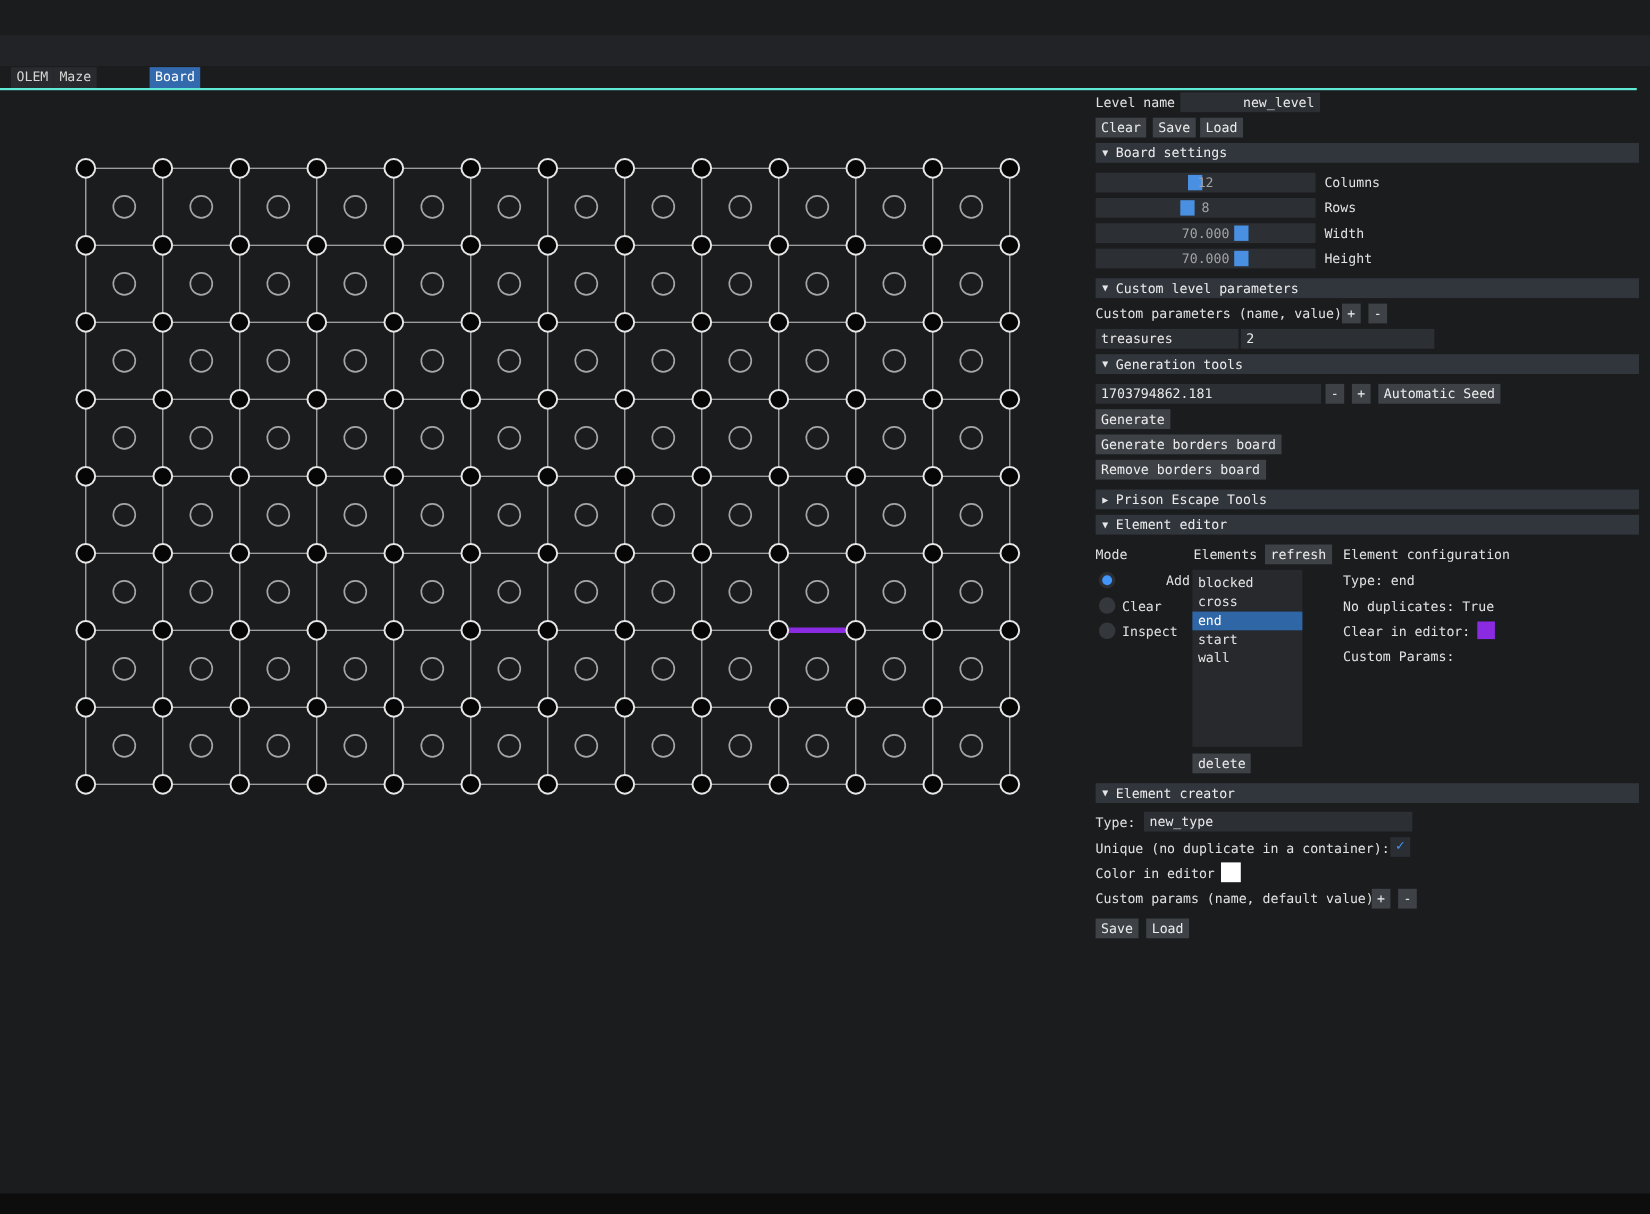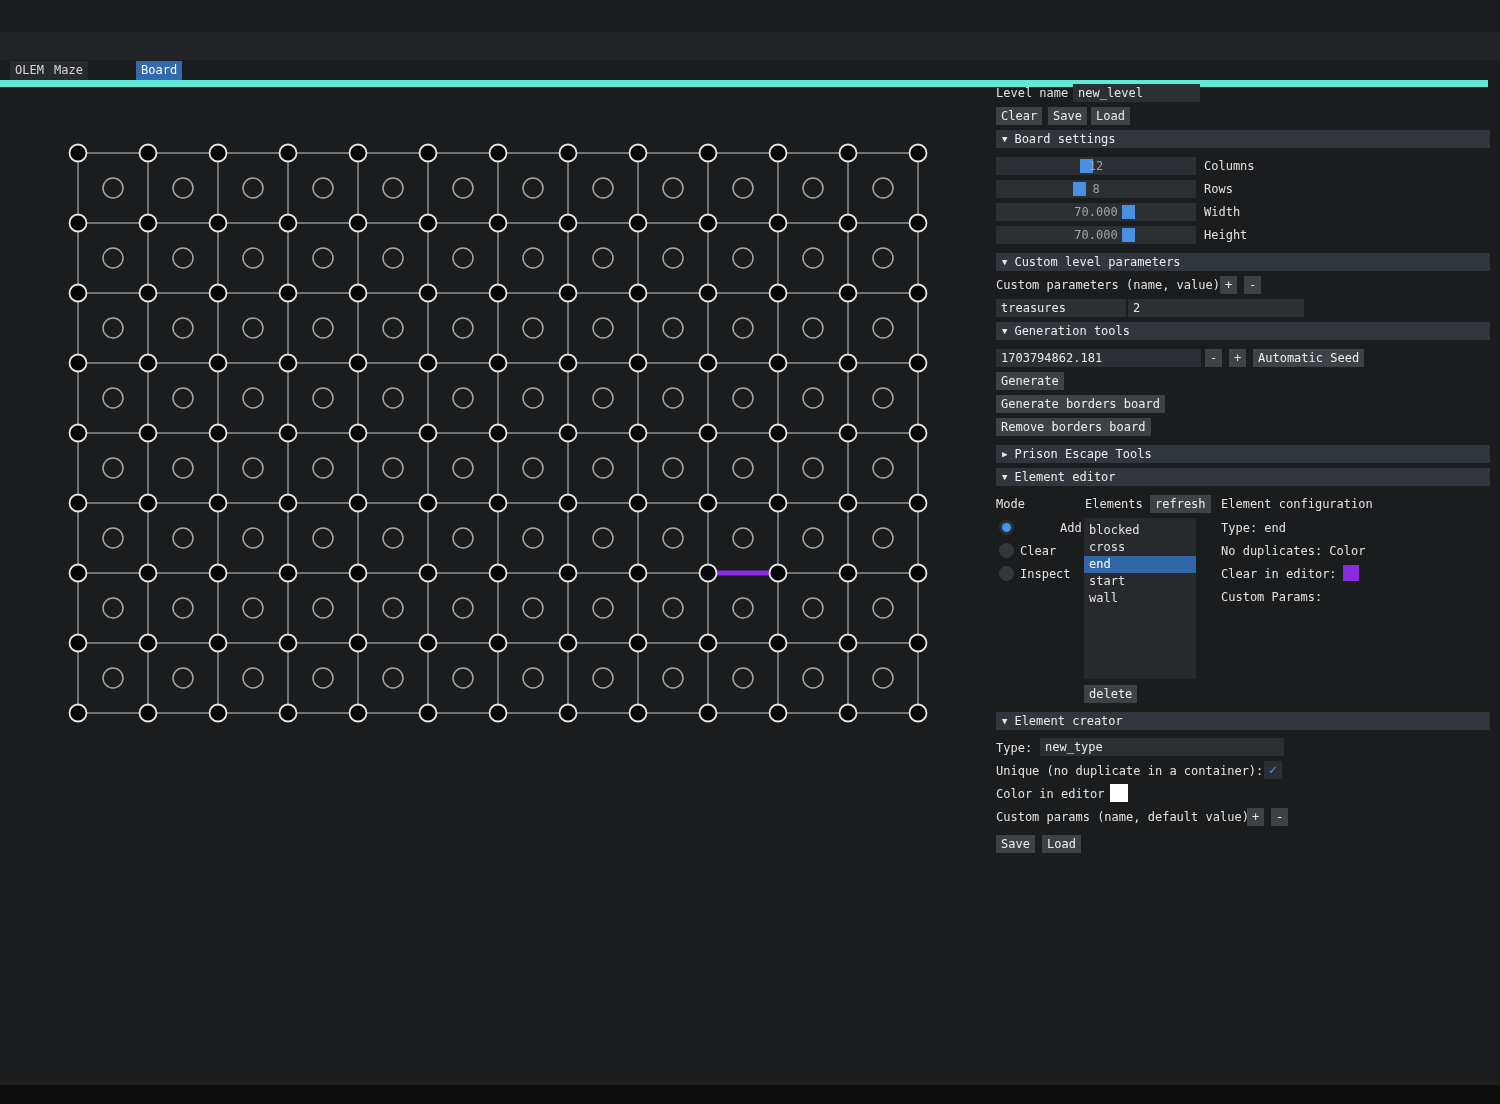--- a/index.html
+++ b/index.html
@@ -6,21 +6,21 @@
   .screen{position:relative;width:1500px;height:1104px;background:#1b1c1e;overflow:hidden;
           font-family:"DejaVu Sans Mono",monospace;font-size:12px;color:#e4e4e4;}
   
   .titlebar{position:absolute;left:0;top:0;width:1500px;height:31px;
             background:linear-gradient(#f2f1ef,#d8d6d2);border-bottom:1px solid #a9a7a3;
             border-radius:8px 8px 0 0;text-align:center;}
   .titlebar .title{display:inline-block;line-height:30px;font-family:"DejaVu Sans",sans-serif;
             font-weight:bold;font-size:14px;color:#3b3b3b;}
   .menustrip{position:absolute;left:0;top:32px;width:1500px;height:28px;background:#222326;}
   
-  .tabbar{position:absolute;left:0;top:60px;width:1488px;height:20px;border-bottom:7px solid #5eead4;}
+  .tabbar{position:absolute;left:0;top:60px;width:1488px;height:20px;border-bottom:2px solid #5eead4;}
   .tab{position:absolute;top:1px;height:19px;line-height:19px;padding:0 5px;background:#282a2d;
        color:#d6d6d6;cursor:default;}
   .tab.active{background:#3369ad;color:#ffffff;margin-left:44px;}
   
   .board-svg{position:absolute;left:0;top:0;}
   
   .lbl{position:absolute;height:18px;line-height:18px;white-space:pre;color:#e2e2e2;}
   .input{position:absolute;height:18px;line-height:18px;background:#2c2f34;color:#eaeaea;
          border:none;outline:none;padding:0 5px;box-sizing:border-box;
          font-family:"DejaVu Sans Mono",monospace;font-size:12px;}
@@ -29,21 +29,21 @@
   .btn.sm{width:17px;padding:0;}
   .hdr{position:absolute;left:996px;width:494px;height:18px;line-height:18px;background:#31363d;
        color:#ececec;cursor:default;white-space:pre;}
   .hdr .arrow{display:inline-block;font-size:9px;margin:0 7px 0 6px;transform:translateY(-1px);color:#e6e6e6;}
   .slider{position:absolute;left:996px;width:200px;height:18px;background:#2c2f34;}
   .slider .grab{position:absolute;top:2px;width:13px;height:14px;background:#4a90e2;}
   .slider .val{position:absolute;left:0;top:0;width:100%;text-align:center;line-height:18px;color:#a3a3a3;}
   .radio{position:absolute;width:15px;height:15px;border-radius:50%;background:#34373c;}
   .radio.sel{background:#2b2e33;}
   .radio.sel::after{content:"";position:absolute;left:3px;top:3px;width:9px;height:9px;border-radius:50%;background:#4296fa;}
-  .listbox{position:absolute;left:1084px;top:518px;width:112px;height:161px;background:#27292d;padding-top:4px;box-sizing:border-box;}
+  .listbox{position:absolute;left:1084px;top:518px;width:100px;height:161px;background:#27292d;padding-top:4px;box-sizing:border-box;}
   .litem{height:17px;line-height:17px;padding-left:5px;color:#e4e4e4;cursor:default;}
   .litem.sel{background:#2f66a5;color:#ffffff;}
   .checkbox{position:absolute;width:18px;height:18px;background:#2b2e33;text-align:center;}
   .checkbox .mark{line-height:18px;font-size:13px;font-weight:bold;color:#4296fa;}
   .swatch{position:absolute;width:16px;height:16px;}
   .swatch.big{width:18px;height:18px;}
   .bottomstrip{position:absolute;left:0;top:1085px;width:1500px;height:19px;background:#0d0d0d;}
 </style>
 </head>
 <body>
@@ -291,21 +291,21 @@
       <circle cx="498" cy="713" r="8.5" fill="#060606" stroke="#e6e6e6" stroke-width="1.8"></circle>
       <circle cx="568" cy="713" r="8.5" fill="#060606" stroke="#e6e6e6" stroke-width="1.8"></circle>
       <circle cx="638" cy="713" r="8.5" fill="#060606" stroke="#e6e6e6" stroke-width="1.8"></circle>
       <circle cx="708" cy="713" r="8.5" fill="#060606" stroke="#e6e6e6" stroke-width="1.8"></circle>
       <circle cx="778" cy="713" r="8.5" fill="#060606" stroke="#e6e6e6" stroke-width="1.8"></circle>
       <circle cx="848" cy="713" r="8.5" fill="#060606" stroke="#e6e6e6" stroke-width="1.8"></circle>
       <circle cx="918" cy="713" r="8.5" fill="#060606" stroke="#e6e6e6" stroke-width="1.8"></circle>
     </svg>
 
   <span class="lbl" style="left:996px;top:84px">Level name</span>
-  <input class="input" style="left: 1073px; top: 84px; width: 127px;" value="new_level">
+  <input class="input" style="left: 1073px; top: 84px; width: 127px; text-align: right;" value="new_level">
 
   <div class="btn" style="left:996px;top:107px">Clear</div>
   <div class="btn" style="left:1048px;top:107px">Save</div>
   <div class="btn" style="left:1091px;top:107px">Load</div>
 
   <div class="hdr" style="top:130px"><span class="arrow">▼</span><span>Board settings</span></div>
 
   <div class="slider" style="top:157px">
     <span class="grab" style="left:84px"></span>
     <span class="val">12</span>
@@ -369,21 +369,21 @@
   <div class="listbox">
     <div class="litem">blocked</div>
     <div class="litem">cross</div>
     <div class="litem sel">end</div>
     <div class="litem">start</div>
     <div class="litem">wall</div>
   </div>
   <div class="btn" style="left:1084px;top:685px">delete</div>
 
   <span class="lbl" style="left:1221px;top:519px">Type: end</span>
-  <span class="lbl" style="left:1221px;top:542px">No duplicates: Color</span>
+  <span class="lbl" style="left:1221px;top:542px">No duplicates: True</span>
   <span class="lbl" style="left:1221px;top:565px">Clear in editor:</span>
   <span class="swatch" style="left: 1343px; top: 565px; background: rgb(138, 43, 226);"></span>
   <span class="lbl" style="left:1221px;top:588px">Custom Params:</span>
 
   <div class="hdr" style="top:712px"><span class="arrow">▼</span><span>Element creator</span></div>
 
   <span class="lbl" style="left:996px;top:739px">Type:</span>
   <input class="input" style="left: 1040px; top: 738px; width: 244px;" value="new_type">
 
   <span class="lbl" style="left:996px;top:762px">Unique (no duplicate in a container):</span>

